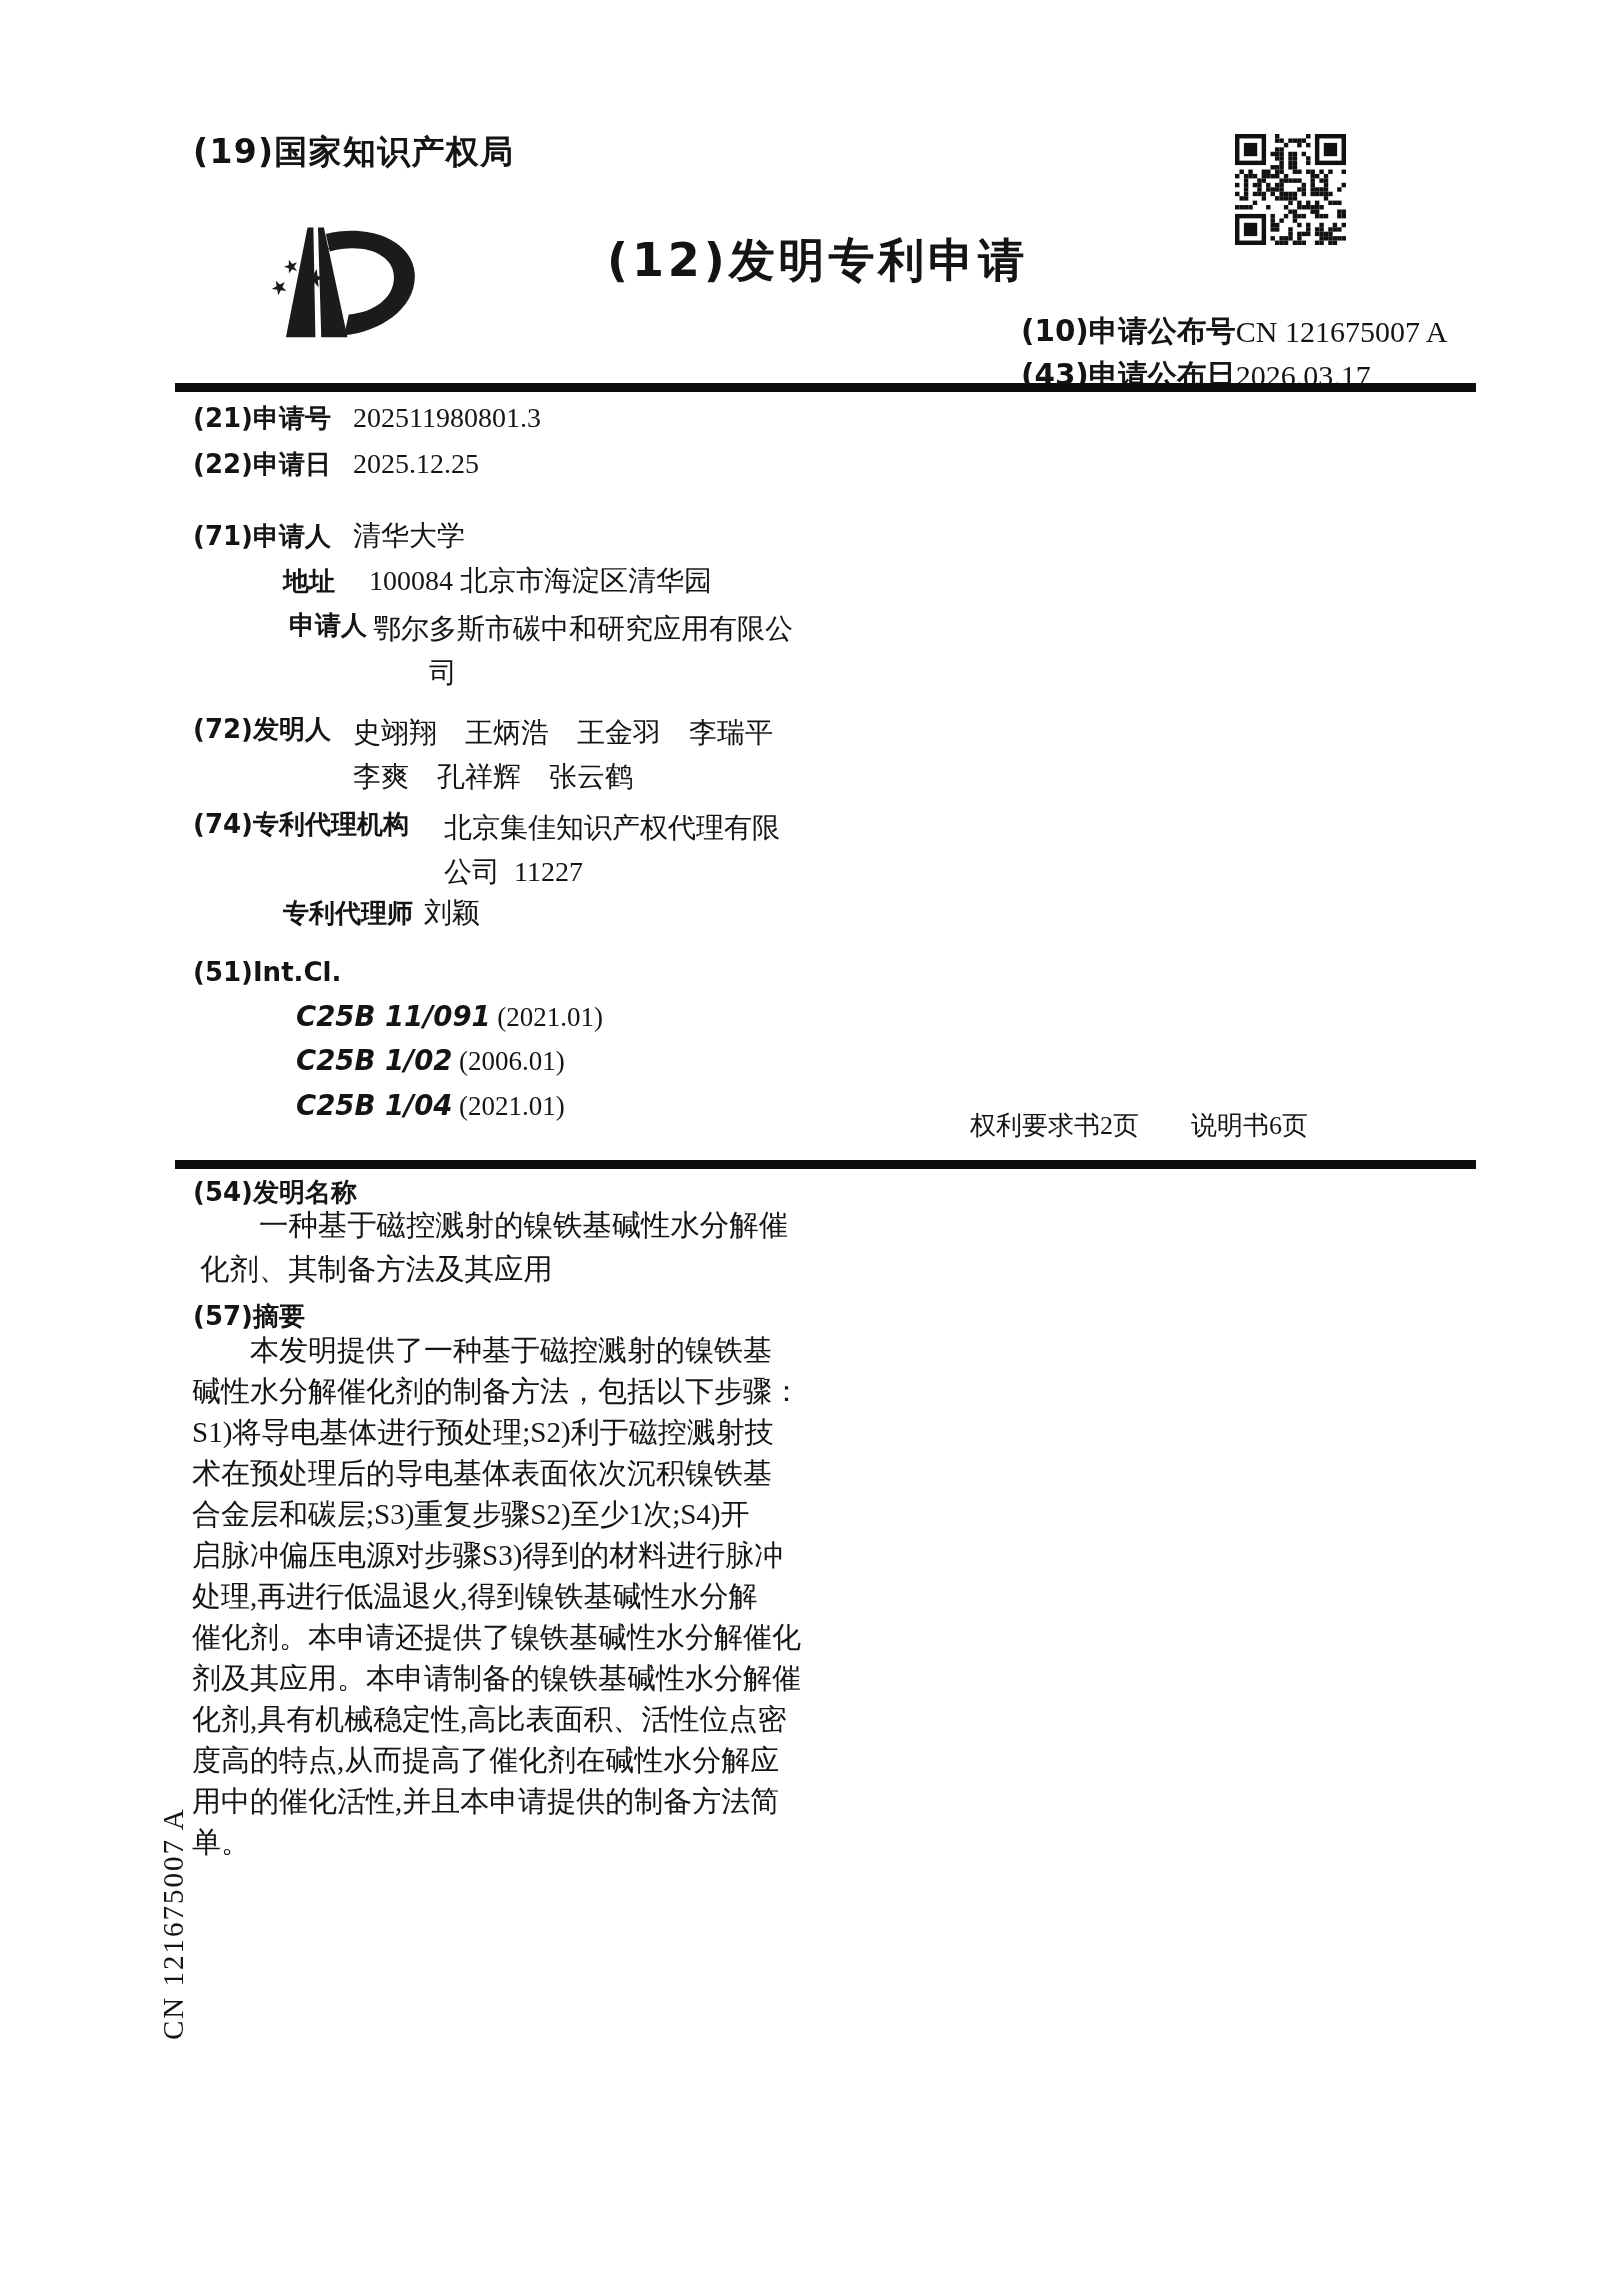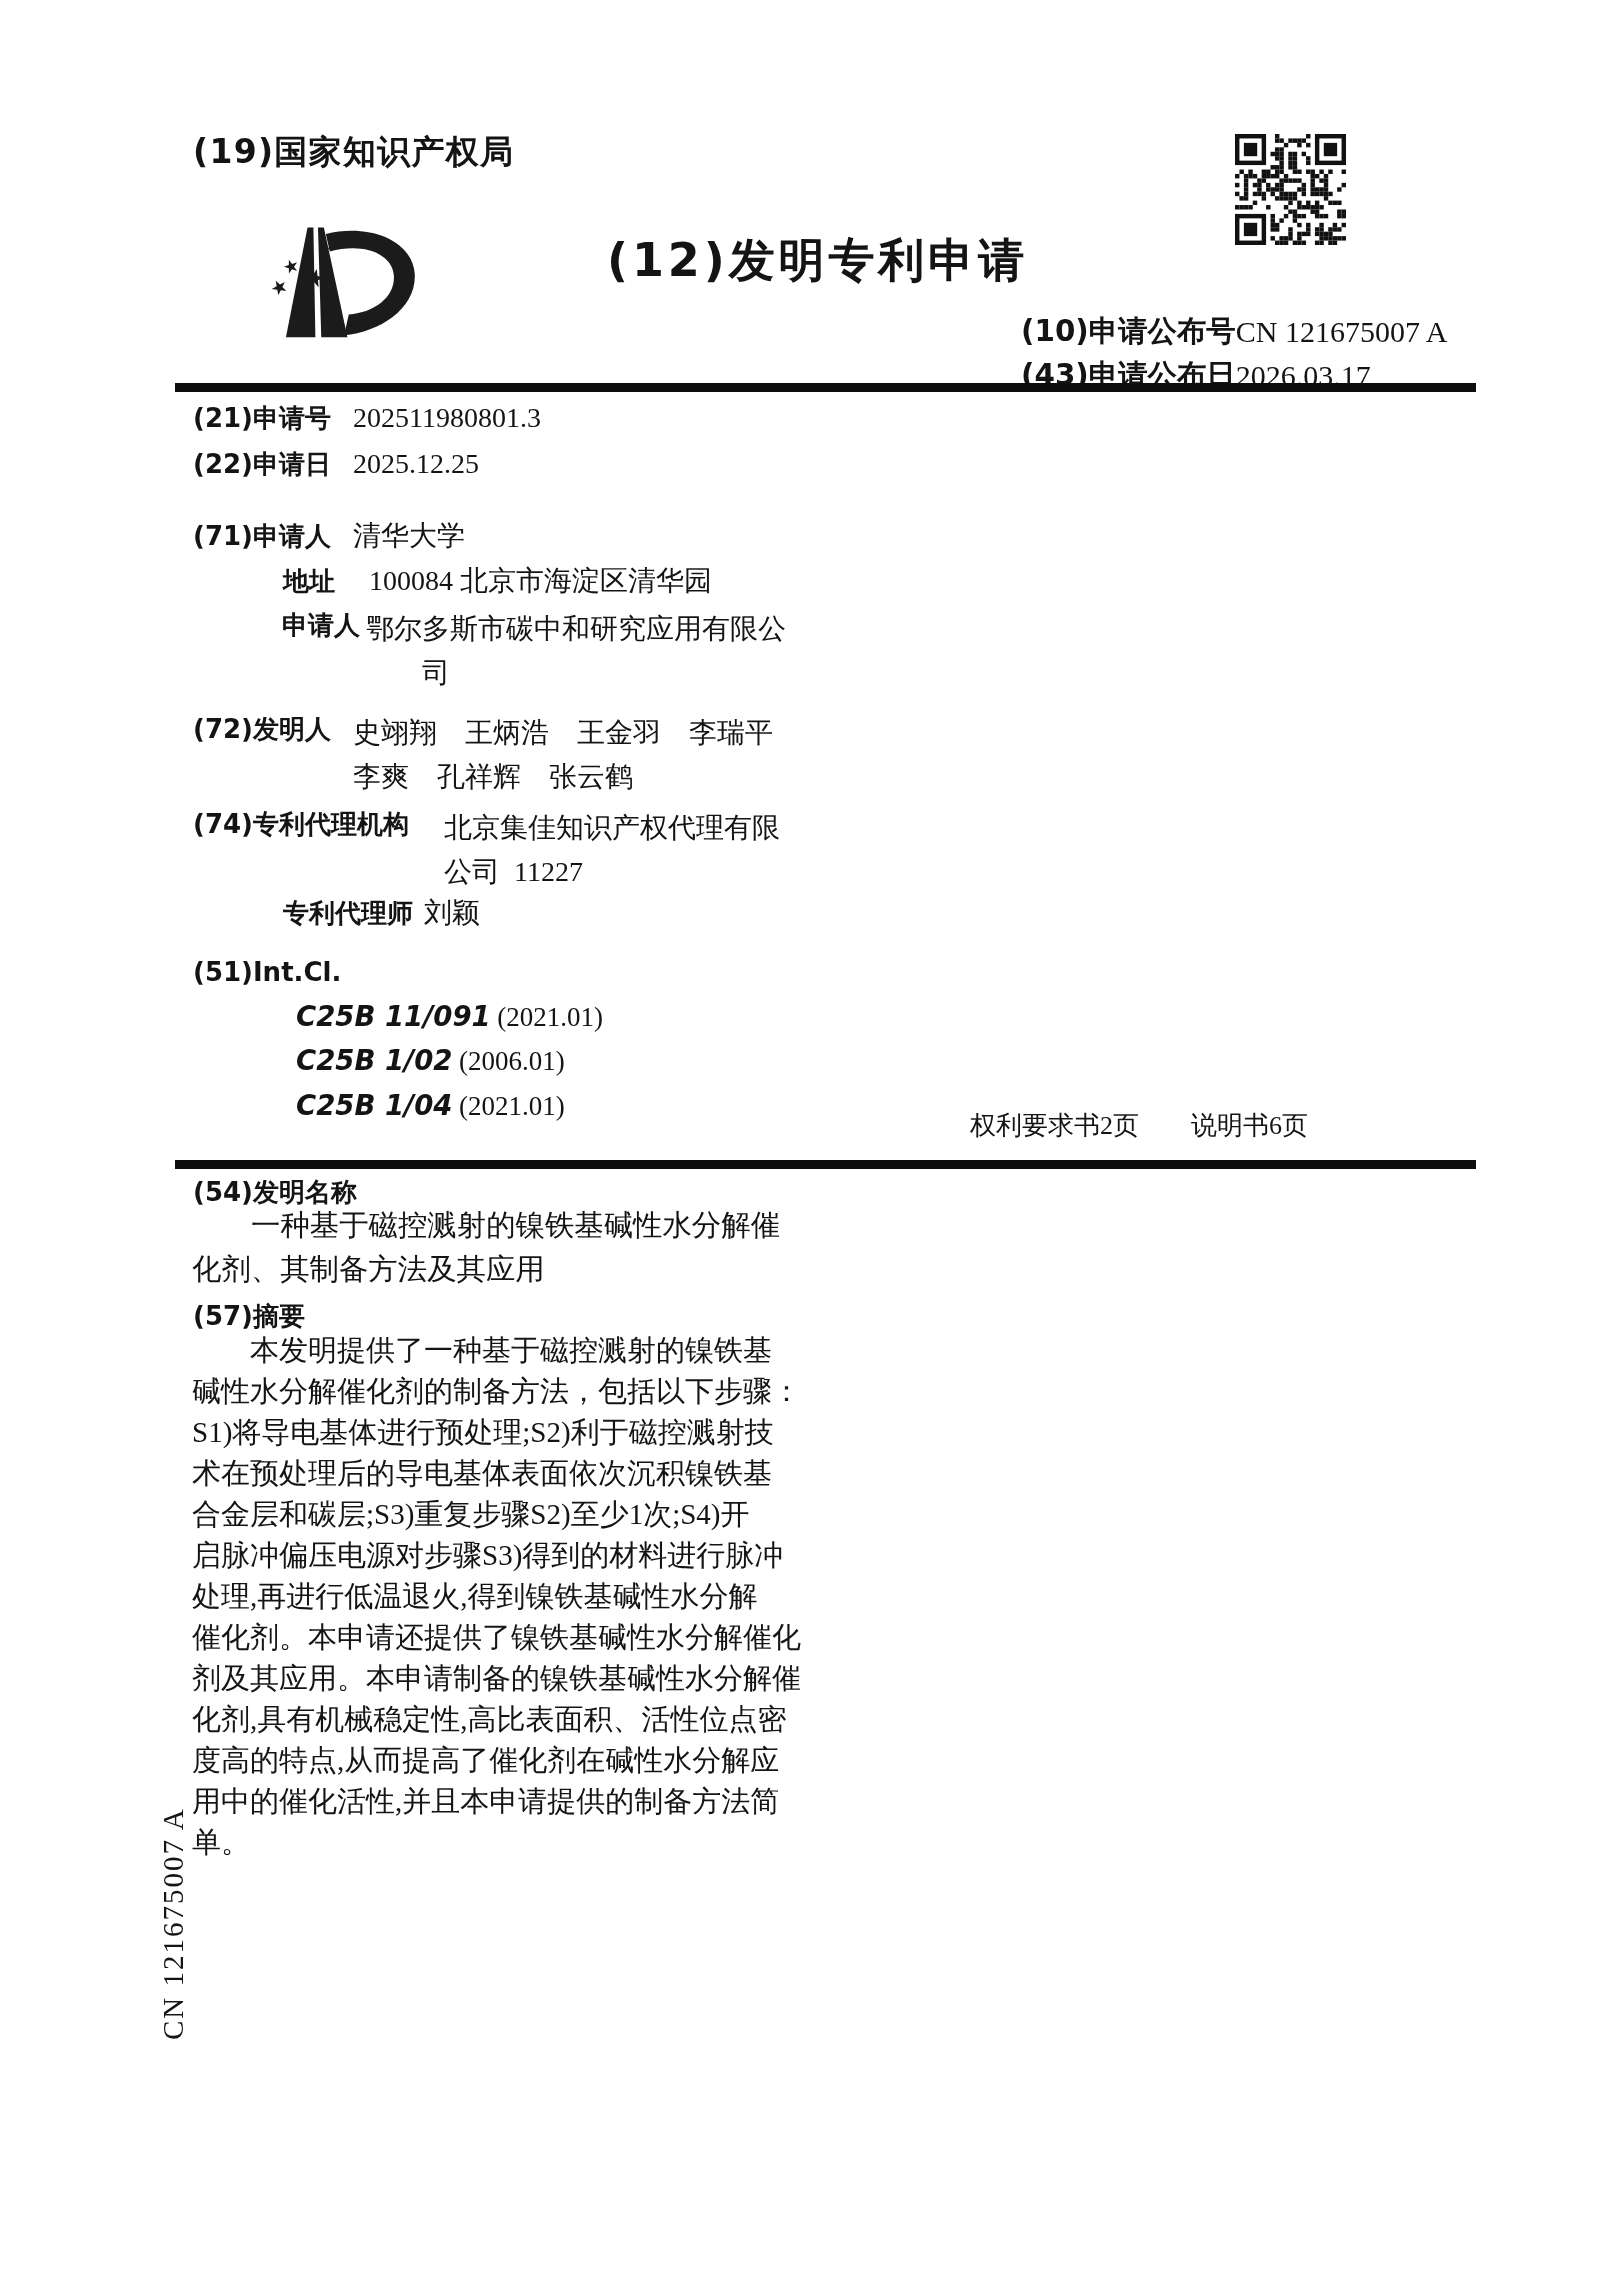--- a/index.html
+++ b/index.html
@@ -304,21 +304,21 @@
   <div class="abs bib row" style="left:193px;top:518px;">
     <span class="lbl w245">(71)申请人</span>
     <span class="val">清华大学</span>
   </div>
 
   <div class="abs bib row" style="left:283px;top:563px;gap:24px;">
     <span class="lbl w94">地址</span>
     <span class="val">100084  北京市海淀区清华园</span>
   </div>
 
-  <div class="abs bib row" style="left:282px;top:607px;">
+  <div class="abs bib row" style="left:289px;top:607px;">
     <span class="lbl w129">申请人</span>
     <span class="val ml mlv">鄂尔多斯市碳中和研究应用有限公
 　　司</span>
   </div>
 
   <div class="abs bib row" style="left:193px;top:711px;">
     <span class="lbl w245">(72)发明人</span>
     <span class="val ml mlv">史翊翔　王炳浩　王金羽　李瑞平
 李爽　孔祥辉　张云鹤</span>
   </div>
@@ -346,21 +346,21 @@
   </div>
   <div class="abs ipc" style="left:296px;top:1088px;">
     <span class="code">C25B 1/04</span><span class="idate val">(2021.01)</span>
   </div>
 
   <div class="abs pages val" style="left:970px;top:1108px;">权利要求书2页　　说明书6页</div>
 
   <div class="abs rule" style="left:175px;top:1160px;width:1336px;"></div>
 
   <div class="abs seclbl lbl" style="left:193px;top:1175px;">(54)发明名称</div>
-  <div class="abs invtitle ml" style="left:192px;top:1203px;">一种基于磁控溅射的镍铁基碱性水分解催
+  <div class="abs invtitle ml" style="left:200px;top:1203px;">一种基于磁控溅射的镍铁基碱性水分解催
 化剂、其制备方法及其应用</div>
 
   <div class="abs seclbl lbl" style="left:193px;top:1299px;">(57)摘要</div>
   <div class="abs abstract val ml" style="left:192px;top:1330px;">本发明提供了一种基于磁控溅射的镍铁基
 碱性水分解催化剂的制备方法，包括以下步骤：
 S1)将导电基体进行预处理;S2)利于磁控溅射技
 术在预处理后的导电基体表面依次沉积镍铁基
 合金层和碳层;S3)重复步骤S2)至少1次;S4)开
 启脉冲偏压电源对步骤S3)得到的材料进行脉冲
 处理,再进行低温退火,得到镍铁基碱性水分解

